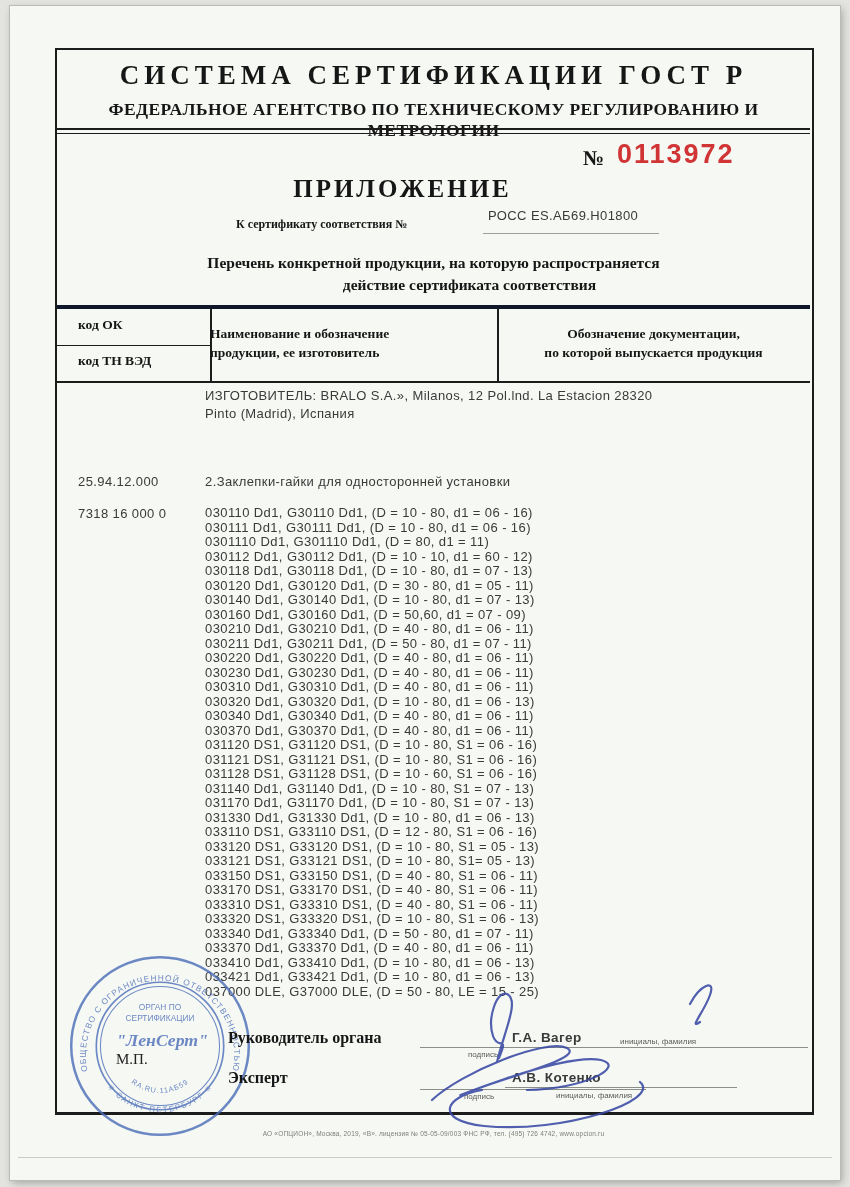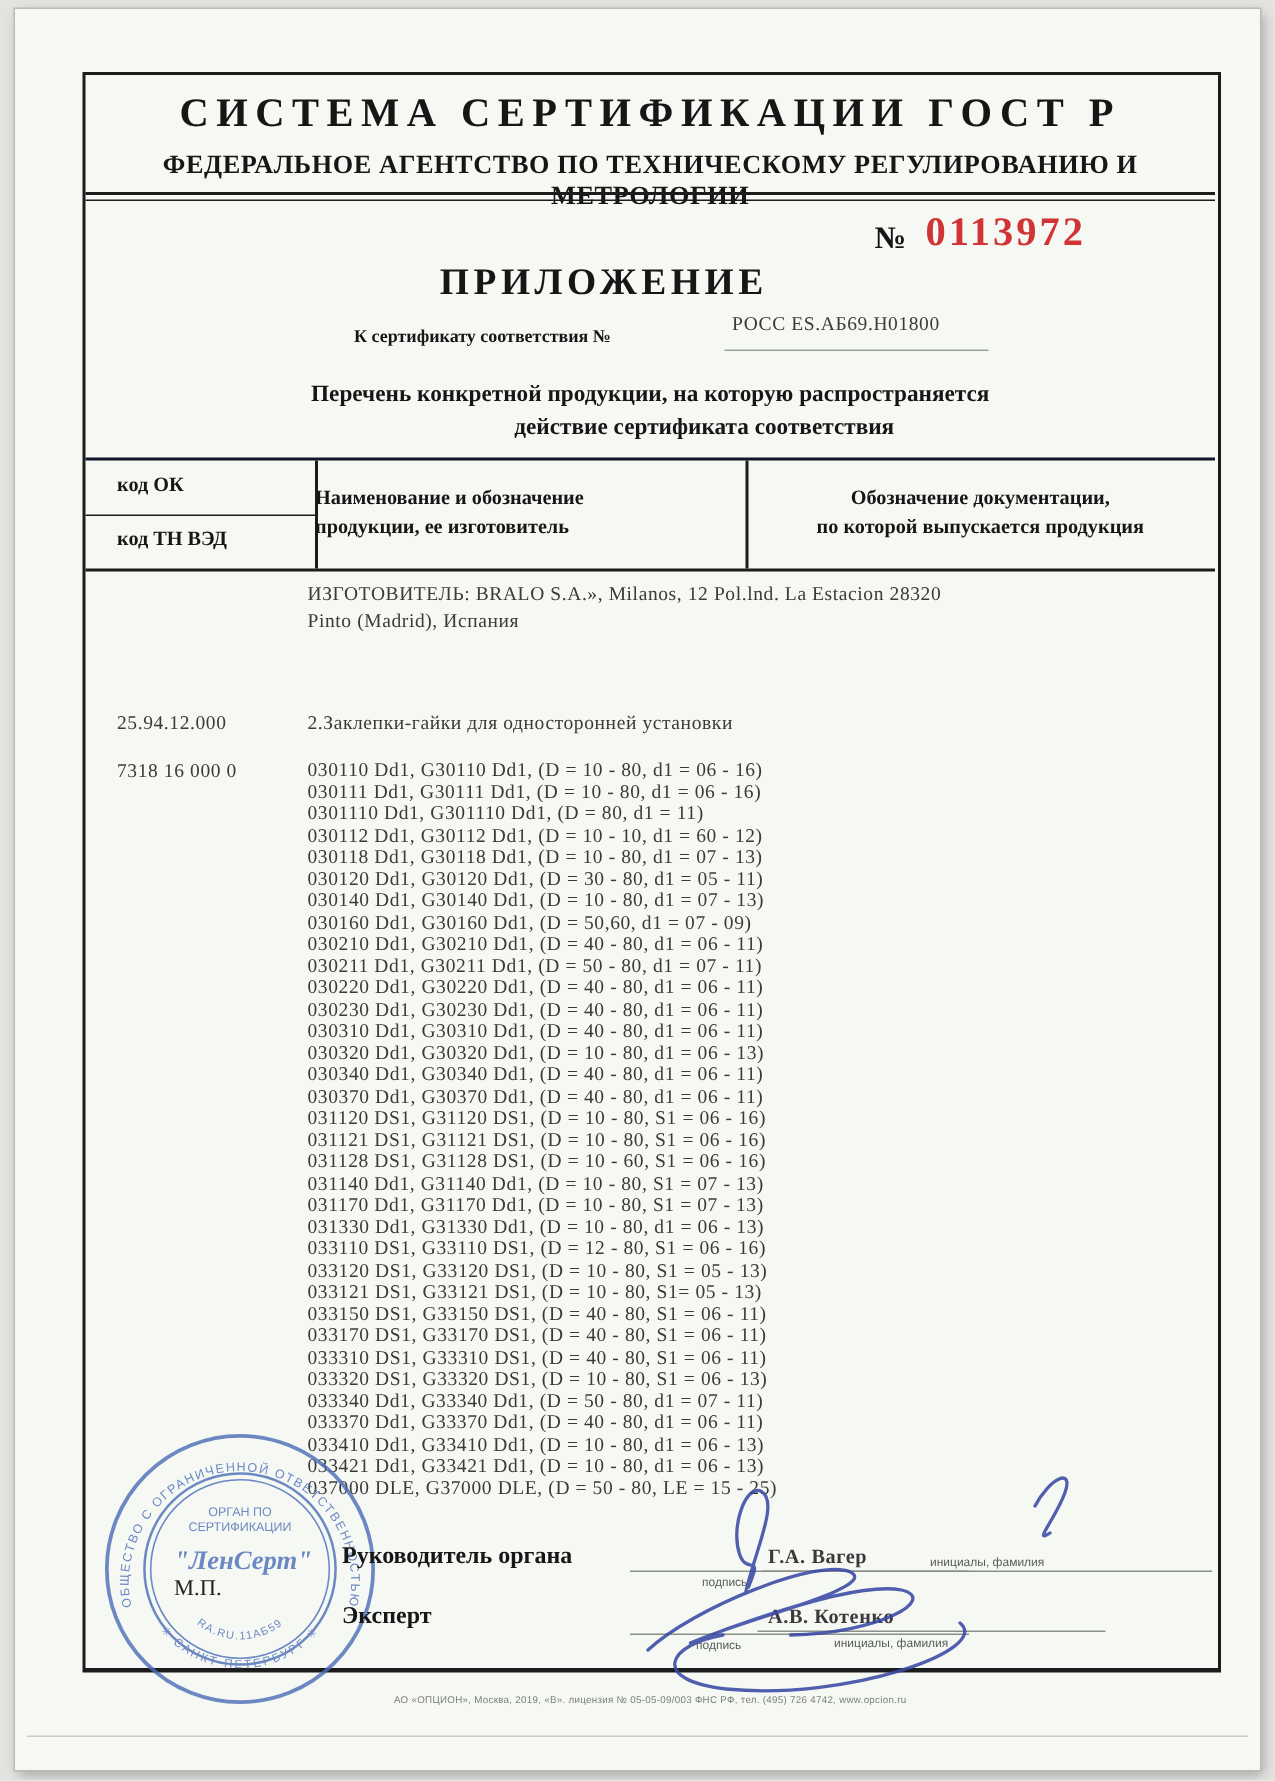--- a/index.html
+++ b/index.html
@@ -5,34 +5,34 @@
   html,body{margin:0;padding:0;}
   body{background:#e3e4e0;font-family:"Liberation Serif",serif;}
   .page{position:relative;width:850px;height:1187px;background:#e3e4e0;overflow:hidden;}
   .paper{position:absolute;left:10px;top:6px;width:830px;height:1174px;background:#f6f8f4;
          box-shadow:0 0 0 1px #b9bbb5, 2px 3px 8px rgba(0,0,0,.28);}
   .frame{position:absolute;left:55px;top:48px;width:755px;height:1062px;
          border:2px solid #1c1c1c;border-bottom-width:3px;background:transparent;}
   .abs{position:absolute;}
   .ctr{text-align:center;}
   .serifb{font-family:"Liberation Serif",serif;font-weight:bold;color:#161616;}
-  .mono{font-family:Liberation Serif, serif;color:#3a3a3a;letter-spacing:.4px;}
+  .mono{font-family:Liberation Sans, sans-serif;color:#3a3a3a;letter-spacing:.4px;}
   .sys-title{left:55px;top:60px;width:757px;font-size:27px;letter-spacing:5px;}
   .agency-title{left:55px;top:99px;width:757px;font-size:17.5px;letter-spacing:.4px;}
   .rule-a{left:57px;top:128px;width:753px;height:2px;background:#1c1c1c;}
   .rule-b{left:57px;top:133px;width:753px;height:1px;background:#1c1c1c;}
   .num-label{left:583px;top:146px;font-size:21px;}
   .num-red{left:617px;top:139px;font-size:27px;font-weight:bold;letter-spacing:2px;}
   .appendix{left:55px;top:175px;width:695px;font-size:25px;letter-spacing:3px;}
   .cert-val{left:488px;top:208px;font-size:13px;}
   .cert-label{left:236px;top:217px;font-size:12px;}
   .cert-line{left:483px;top:233px;width:176px;height:1px;background:#9aa09a;}
   .sub1{left:55px;top:254px;width:757px;font-size:15.5px;}
   .sub2{left:55px;top:276px;width:829px;font-size:15.5px;}
-  .thead{left:57px;top:305px;width:753px;height:72px;border-top:2px solid #0f172a;border-bottom:2px solid #1c1c1c;}
+  .thead{left:57px;top:305px;width:753px;height:72px;border-top:4px solid #0f172a;border-bottom:2px solid #1c1c1c;}
   .v1{position:absolute;left:153px;top:0;width:2px;height:72px;background:#1c1c1c;}
   .v2{position:absolute;left:440px;top:0;width:2px;height:72px;background:#1c1c1c;}
   .hsplit{position:absolute;left:0;top:36px;width:153px;height:1px;background:#1c1c1c;}
   .cell-lbl{position:absolute;font-size:13.5px;font-family:"Liberation Serif",serif;font-weight:bold;color:#161616;}
   .hdr2{position:absolute;left:153px;top:15px;width:287px;text-align:left;font-size:13.5px;line-height:19px;}
   .hdr3{position:absolute;left:440px;top:15px;width:313px;text-align:center;font-size:13.5px;line-height:19px;}
   .mfg{left:205px;top:387px;font-size:13px;line-height:18px;}
   .okcode{left:78px;top:474px;font-size:13px;}
   .pgroup{left:205px;top:474px;font-size:13px;}
   .tncode{left:78px;top:506px;font-size:13px;}

